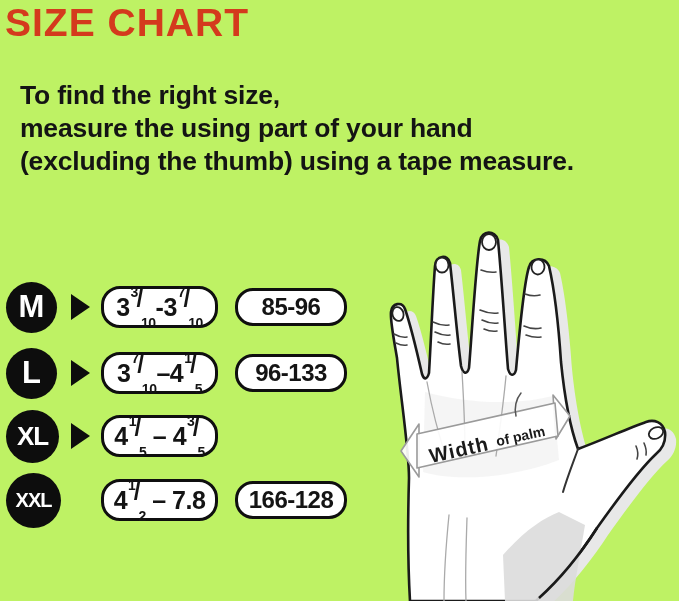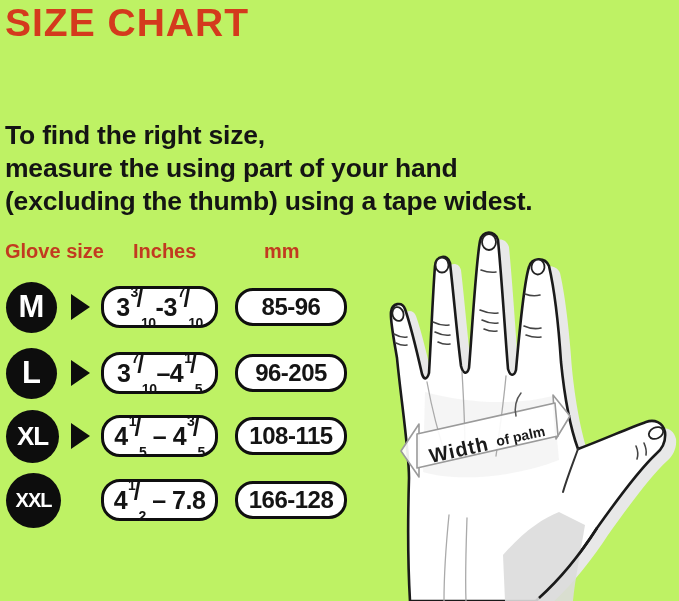--- a/index.html
+++ b/index.html
@@ -13,26 +13,25 @@
     padding-left:47px;
   }
   .title{
     position:absolute;left:5px;top:0;
     margin:0;
     font-size:39px;line-height:46px;font-weight:bold;
     letter-spacing:1px;
     color:#d43a1d;
   }
   .intro{
-    position:absolute;left:5px;top:79px;
+    position:absolute;left:20px;top:79px;
     font-size:26.5px;line-height:33px;font-weight:bold;
     letter-spacing:-0.2px;
     color:#141414;
     white-space:nowrap;
-    margin-top:40px;
   }
   .table-headers{position:absolute;left:0;top:240px;width:360px;height:24px;}
   .table-headers span{
     position:absolute;top:0;
     font-size:20px;font-weight:bold;color:#c23a20;white-space:nowrap;
   }
   .th-size{left:5px;}
   .th-inches{left:133px;}
   .th-mm{left:264px;}
   .size-row{
@@ -82,28 +81,23 @@
 </head>
 <body>
 
 <div class="page">
 
   <h1 class="title">SIZE CHART</h1>
 
   <div class="intro">
     <div>To find the right size,</div>
     <div>measure the using part of your hand</div>
-    <div>(excluding the thumb) using a tape widest.</div>
-  </div>
-
-  <div class="table-headers">
-    <span class="th-size">Glove size</span>
-    <span class="th-inches">Inches</span>
-    <span class="th-mm">mm</span>
-  </div>
+    <div>(excluding the thumb) using a tape measure.</div>
+  </div>
+
 
   <div class="size-row row-0">
     <div class="size-badge badge-m">
       <span>M</span>
     </div>
     <span class="arrow"></span>
     <div class="pill pill-inches">
       <span class="pill-content inches-content"><span class="whole">3</span><span class="frac"><span class="n">3</span><span class="s">/</span><span class="d">10</span></span><span class="sep">-</span><span class="whole">3</span><span class="frac"><span class="n">7</span><span class="s">/</span><span class="d">10</span></span></span>
     </div>
     <div class="pill pill-mm">
@@ -113,34 +107,31 @@
 
   <div class="size-row row-1">
     <div class="size-badge badge-l">
       <span>L</span>
     </div>
     <span class="arrow"></span>
     <div class="pill pill-inches">
       <span class="pill-content inches-content"><span class="whole">3</span><span class="frac"><span class="n">7</span><span class="s">/</span><span class="d">10</span></span><span class="sep">–</span><span class="whole">4</span><span class="frac"><span class="n">1</span><span class="s">/</span><span class="d">5</span></span></span>
     </div>
     <div class="pill pill-mm">
-      <span>96-205</span>
+      <span>96-133</span>
     </div>
   </div>
 
   <div class="size-row row-2">
     <div class="size-badge badge-xl">
       <span>XL</span>
     </div>
     <span class="arrow"></span>
     <div class="pill pill-inches">
       <span class="pill-content inches-content"><span class="whole">4</span><span class="frac"><span class="n">1</span><span class="s">/</span><span class="d">5</span></span><span class="sep"> – </span><span class="whole">4</span><span class="frac"><span class="n">3</span><span class="s">/</span><span class="d">5</span></span></span>
-    </div>
-    <div class="pill pill-mm">
-      <span>108-115</span>
     </div>
   </div>
 
   <div class="size-row row-3">
     <div class="size-badge badge-xxl">
       <span>XXL</span>
     </div>
 
     <div class="pill pill-inches">
       <span class="pill-content inches-content"><span class="whole">4</span><span class="frac"><span class="n">1</span><span class="s">/</span><span class="d">2</span></span><span class="sep"> – </span><span class="whole">7.8</span></span>

